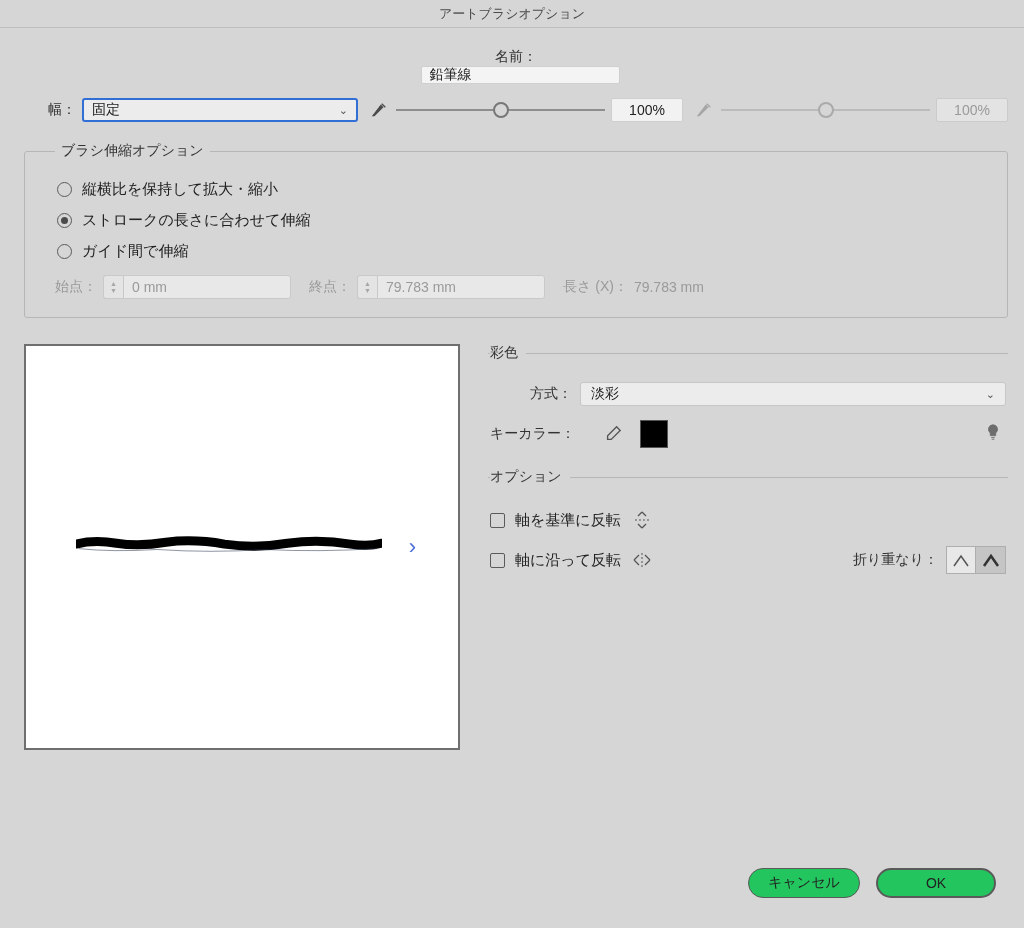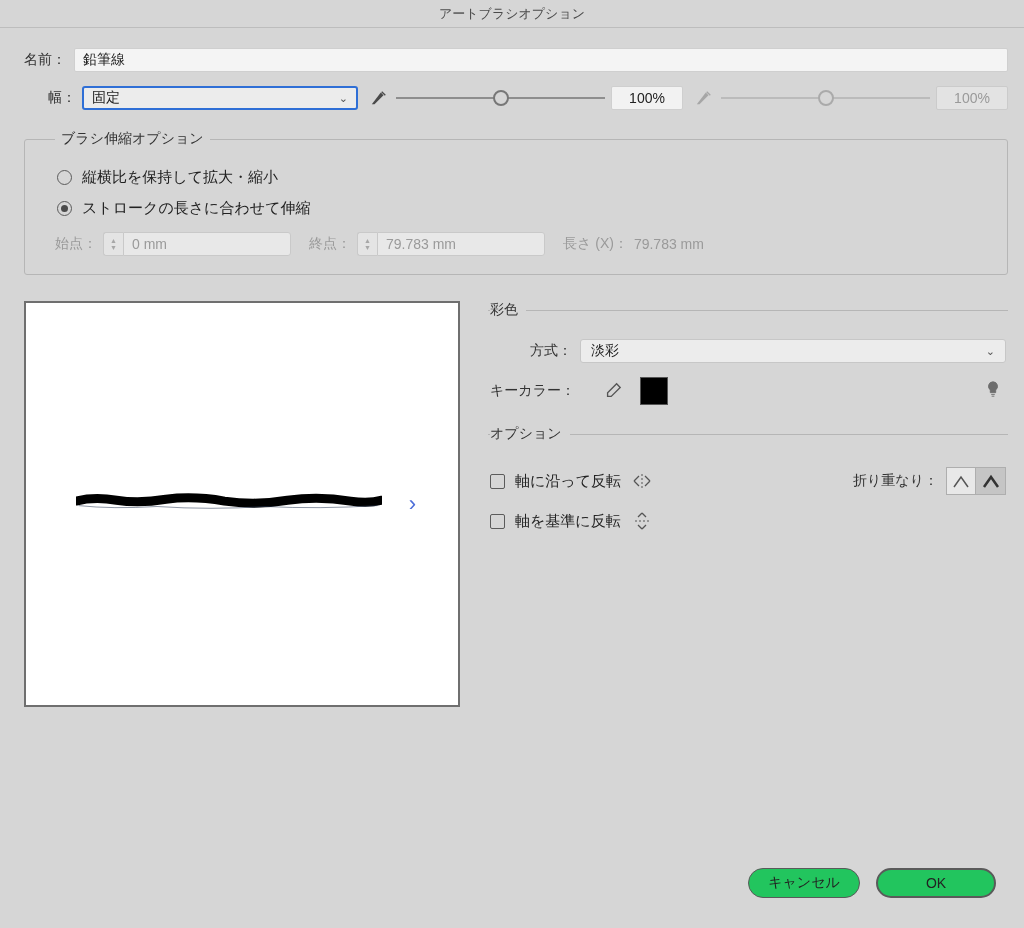--- a/index.html
+++ b/index.html
@@ -1,19 +1,19 @@
 <!DOCTYPE html>
 <html><head>
 <meta charset="utf-8">
 <style>
 * { box-sizing: border-box; margin: 0; padding: 0; font-family: -apple-system, "Helvetica Neue", "Hiragino Kaku Gothic ProN", sans-serif; }
 body { background: #d6d6d6; width: 1024px; height: 928px; overflow: hidden; position: relative; }
 .titlebar { height: 28px; line-height: 28px; text-align: center; font-size: 13px; color: #4b4b4b; border-bottom: 1px solid #bdbdbd; }
 .dialog { padding: 20px 16px 20px 24px; }
-.row { display: flex; align-items: center; margin-bottom: 14px; }
+.row { display: flex; align-items: center; margin-bottom: 14px; flex-direction: column; }
 .label { font-size: 14px; color: #333; }
 .name-input { flex: 1; margin-left: 8px; height: 24px; background: #f4f4f4; border: 1px solid #cfcfcf; border-radius: 2px; padding: 0 8px; font-size: 14px; color: #222; }
 .width-row { display: flex; align-items: center; margin-bottom: 20px; }
 .width-row .label { width: 58px; text-align: right; padding-right: 6px; }
 .width-select { width: 276px; height: 24px; background: #ececec; border: 2px solid #2f6fd6; border-radius: 3px; padding: 0 8px; font-size: 14px; color: #222; display: flex; align-items: center; justify-content: space-between; }
 .chev { font-size: 11px; color: #555; }
 .pen-icon { width: 22px; height: 22px; margin-left: 10px; display: inline-flex; align-items: center; justify-content: center; }
 .pen-icon svg { width: 18px; height: 18px; }
 .slider { position: relative; flex: 1; height: 22px; margin: 0 6px; }
 .slider .track { position: absolute; left: 0; right: 0; top: 50%; height: 2px; background: #8e8e8e; transform: translateY(-50%); }
@@ -116,20 +116,24 @@
   <fieldset class="stretch">
     <legend>ブラシ伸縮オプション</legend>
     <div class="radio-row">
       <span class="radio"></span>
         <span>縦横比を保持して拡大・縮小</span>
     </div>
     <div class="radio-row">
       <span class="radio checked"></span>
         <span>ストロークの長さに合わせて伸縮</span>
     </div>
+    <div class="radio-row">
+      <span class="radio"></span>
+        <span>ガイド間で伸縮</span>
+    </div>
     <div class="guides-row">
       <span class="glabel">始点：</span>
       <span class="stepper">
         <span class="arrows">
             <span>▲</span>
             <span>▼</span>
           </span>
         <span class="val">0 mm</span>
       </span>
       <span class="glabel">終点：</span>
@@ -176,20 +180,31 @@
           <span class="bulb">
             <svg viewBox="0 0 20 20" width="18" height="18">
                 <path d="M10 2 A5 5 0 0 1 13 11 L13 14 L7 14 L7 11 A5 5 0 0 1 10 2 Z M8 16 L12 16 M8.5 18 L11.5 18" fill="#6d6d6d" stroke="#6d6d6d" stroke-width="1"></path>
               </svg>
           </span>
         </div>
       </fieldset>
 
       <fieldset class="group">
         <legend>オプション</legend>
+        <div class="opt-row">
+          <span class="checkbox"></span>
+          <span>軸を基準に反転</span>
+          <span class="opt-icon">
+            <svg width="20" height="20" viewBox="0 0 20 20">
+                <path d="M10 2 L6 6 M10 2 L14 6" stroke="#555" stroke-width="1.3" fill="none"></path>
+                <line x1="3" y1="10" x2="17" y2="10" stroke="#555" stroke-dasharray="2 2"></line>
+                <path d="M10 18 L6 14 M10 18 L14 14" stroke="#555" stroke-width="1.3" fill="none"></path>
+              </svg>
+          </span>
+        </div>
         <div class="opt-row">
           <span class="checkbox"></span>
           <span>軸に沿って反転</span>
           <span class="opt-icon">
             <svg width="22" height="18" viewBox="0 0 22 18">
                 <path d="M3 9 L8 4 M3 9 L8 14" stroke="#555" stroke-width="1.3" fill="none"></path>
                 <line x1="11" y1="2" x2="11" y2="16" stroke="#555" stroke-dasharray="2 2"></line>
                 <path d="M19 9 L14 4 M19 9 L14 14" stroke="#555" stroke-width="1.3" fill="none"></path>
               </svg>
           </span>
@@ -200,31 +215,20 @@
                   <path d="M2 14 L9 4 L16 14" stroke="#555" stroke-width="1.5" fill="none"></path>
                 </svg>
             </span>
             <span class="ov-btn sel">
               <svg width="18" height="16" viewBox="0 0 18 16">
                   <path d="M2 14 L9 4 L16 14" stroke="#333" stroke-width="2.5" fill="none"></path>
                 </svg>
             </span>
           </span>
         </div>
-        <div class="opt-row">
-          <span class="checkbox"></span>
-          <span>軸を基準に反転</span>
-          <span class="opt-icon">
-            <svg width="20" height="20" viewBox="0 0 20 20">
-                <path d="M10 2 L6 6 M10 2 L14 6" stroke="#555" stroke-width="1.3" fill="none"></path>
-                <line x1="3" y1="10" x2="17" y2="10" stroke="#555" stroke-dasharray="2 2"></line>
-                <path d="M10 18 L6 14 M10 18 L14 14" stroke="#555" stroke-width="1.3" fill="none"></path>
-              </svg>
-          </span>
-        </div>
       </fieldset>
     </div>
   </div>
 
 </div>
 
 <div class="footer">
   <div class="btn">キャンセル</div>
   <div class="btn primary">OK</div>
 </div>

